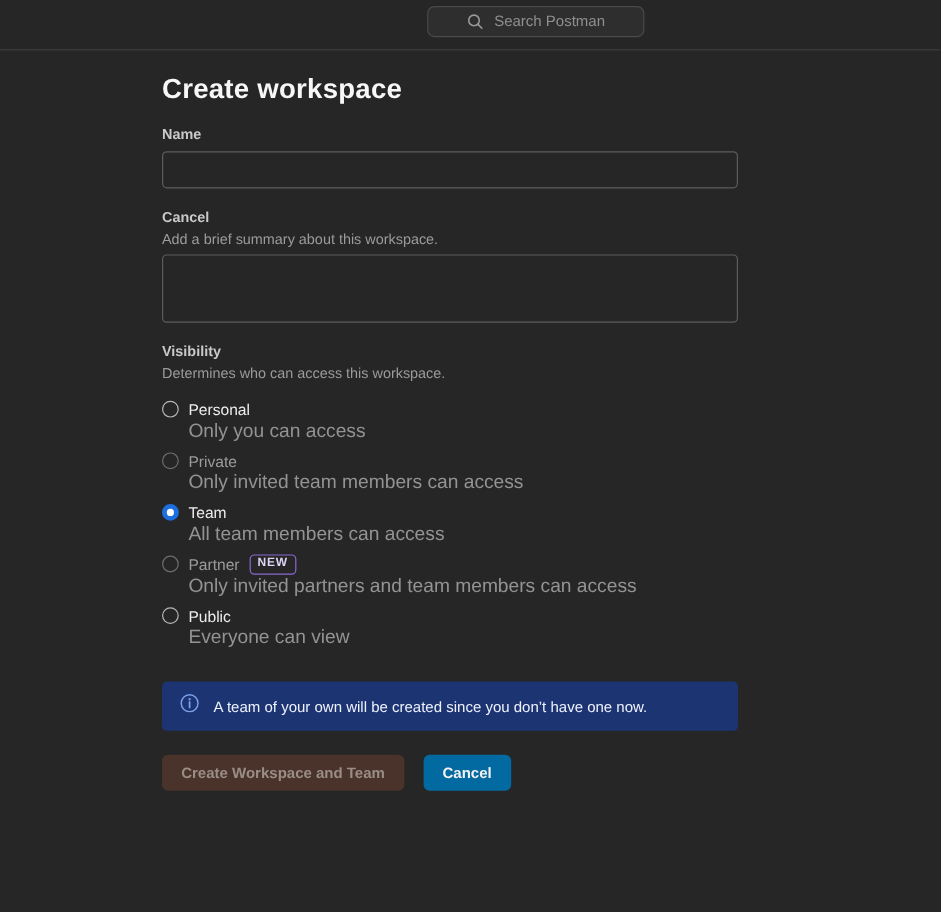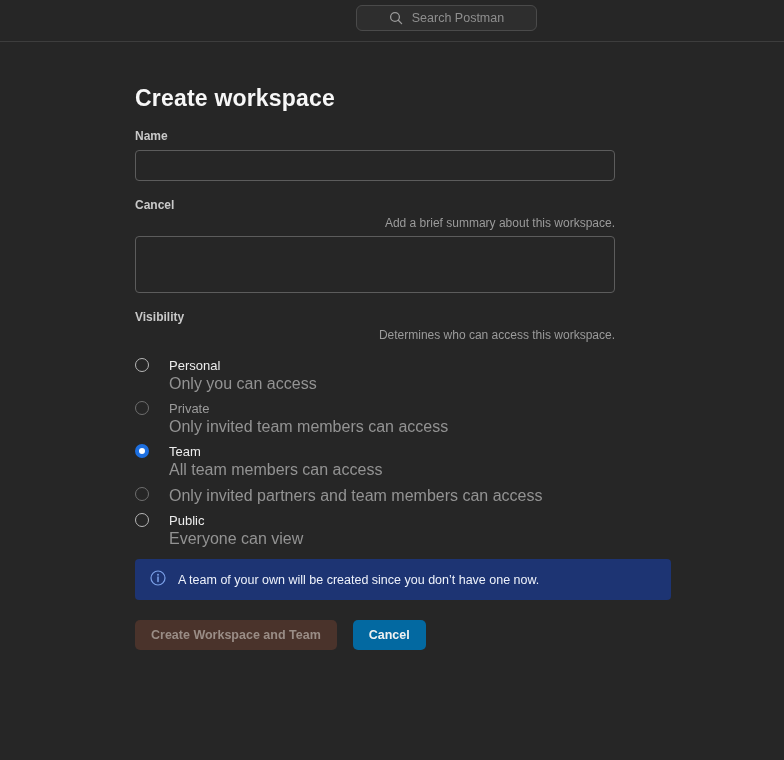--- a/index.html
+++ b/index.html
@@ -44,40 +44,39 @@
   .searchbox .s-text{
     font-size:12.5px;
     color:#8f8f8f;
   }
   
   .content{
     padding-left:135px;
     width:615px;
   }
   .page-title{
-    margin-top:42px;
+    margin-top:18px;
     font-size:23px;
     font-weight:700;
     color:#f7f7f7;
     letter-spacing:.2px;
     line-height:28px;
   }
   .flabel{
     display:block;
     font-size:12px;
     font-weight:700;
     color:#c9c9c9;
     line-height:15px;
   }
   .fdesc{
     font-size:12px;
     color:#9b9b9b;
     line-height:15px;
     margin-top:3px;
-    text-align:right;
   }
   .name-field .flabel{margin-top:17px;}
   .text-input{
     margin-top:6px;
     width:480px;
     height:31px;
     background:transparent;
     border:1px solid #5c5c5c;
     border-radius:4px;
     color:#ececec;
@@ -116,21 +115,21 @@
     border:1.5px solid #b6b6b6;
     margin-top:1px;
     flex:none;
     background:transparent;
   }
   .radio.dim{border-color:#6e6e6e;}
   .radio.sel{
     border:4px solid var(--radio-selected);
     background:#ffffff;
   }
-  .radio-texts{margin-left:20px;}
+  .radio-texts{margin-left:8px;}
   .radio-label-row{
     display:flex;
     align-items:center;
     gap:8px;
     line-height:17px;
   }
   .radio-label{
     font-size:13px;
     font-weight:500;
     color:#ececec;
@@ -147,22 +146,22 @@
     font-weight:600;
     letter-spacing:.6px;
     color:#ded2f5;
     border:1px solid var(--badge-border);
     border-radius:4px;
     padding:1px 6px 2px;
     line-height:12px;
   }
   
   .banner{
-    margin-top:12px;
-    width:536px;
+    margin-top:28px;
+    width:480px;
     height:41px;
     background:var(--banner-bg);
     border-radius:4px;
     display:flex;
     align-items:center;
     padding:0 15px;
     gap:12px;
   }
   .banner .b-text{
     font-size:12.5px;
@@ -256,20 +255,24 @@
           <div class="radio-label-row">
             <span class="radio-label">Team</span>
           </div>
           <div class="radio-desc">All team members can access</div>
         </div>
       </div>
 
       <div class="radio-option dimmed">
         <span class="radio dim"></span>
         <div class="radio-texts">
+          <div class="radio-label-row">
+            <span class="radio-label">Partner</span>
+            <span class="badge">NEW</span>
+          </div>
           <div class="radio-desc">Only invited partners and team members can access</div>
         </div>
       </div>
 
       <div class="radio-option">
         <span class="radio"></span>
         <div class="radio-texts">
           <div class="radio-label-row">
             <span class="radio-label">Public</span>
           </div>

